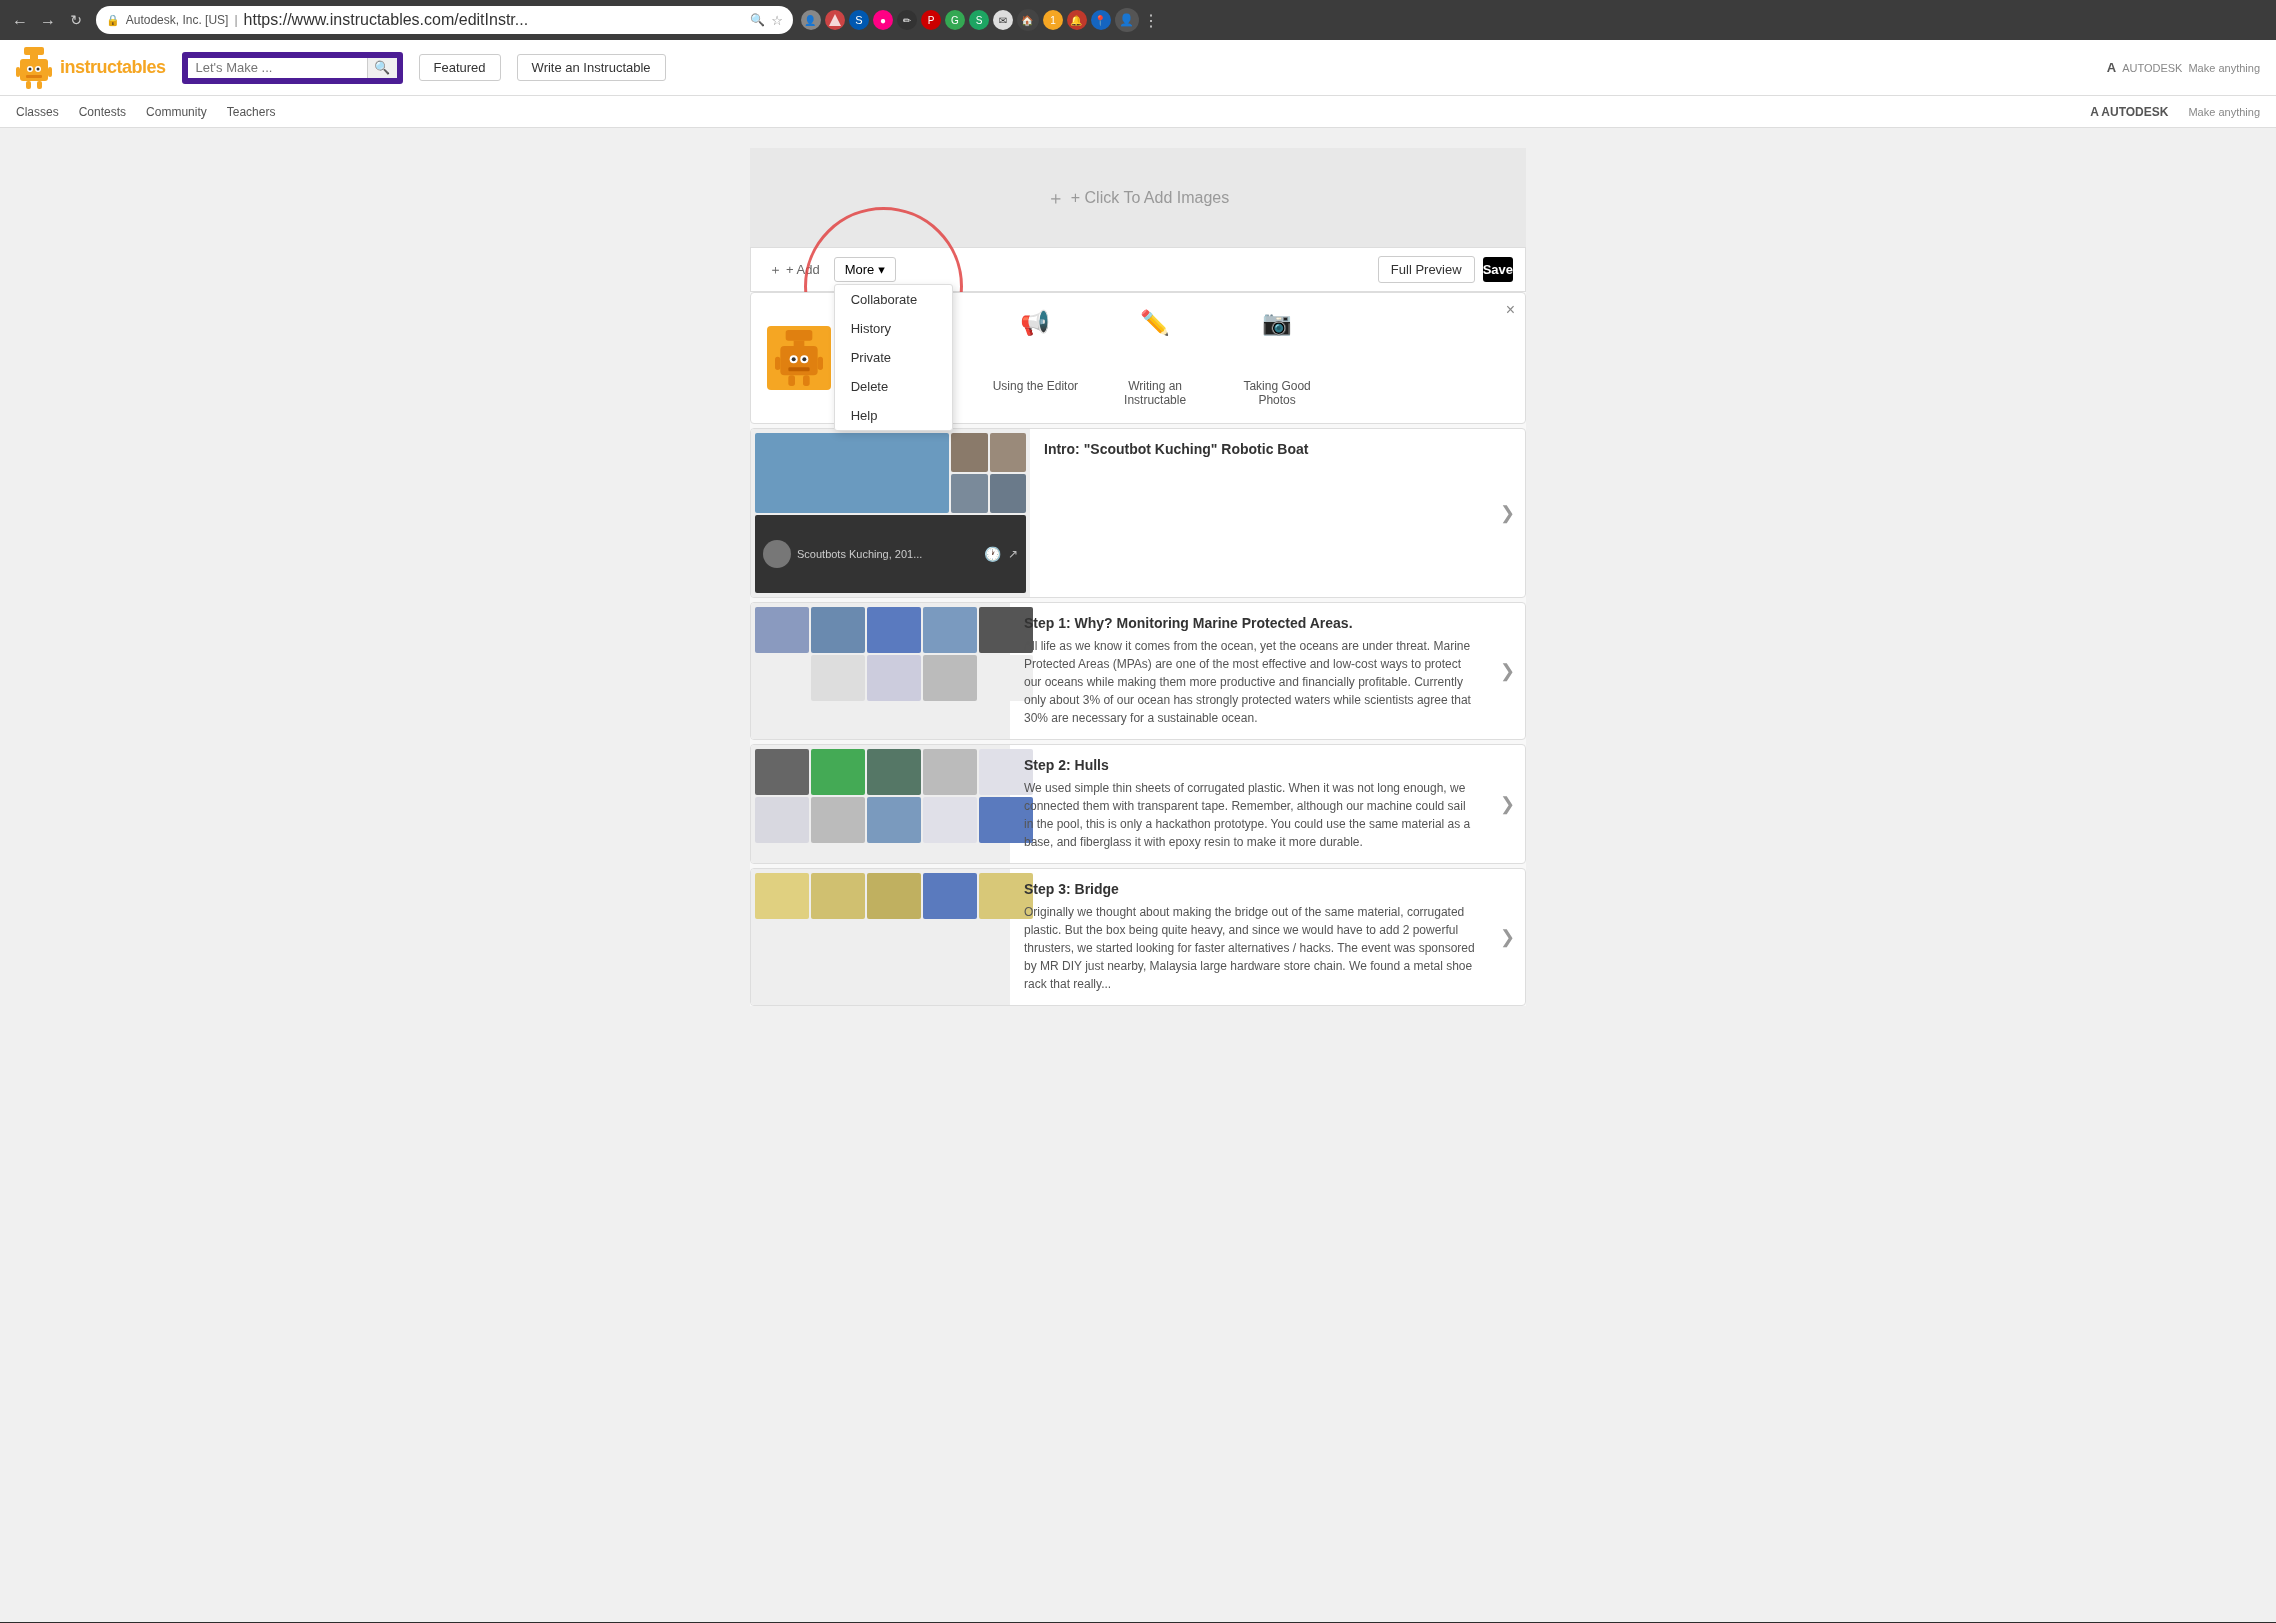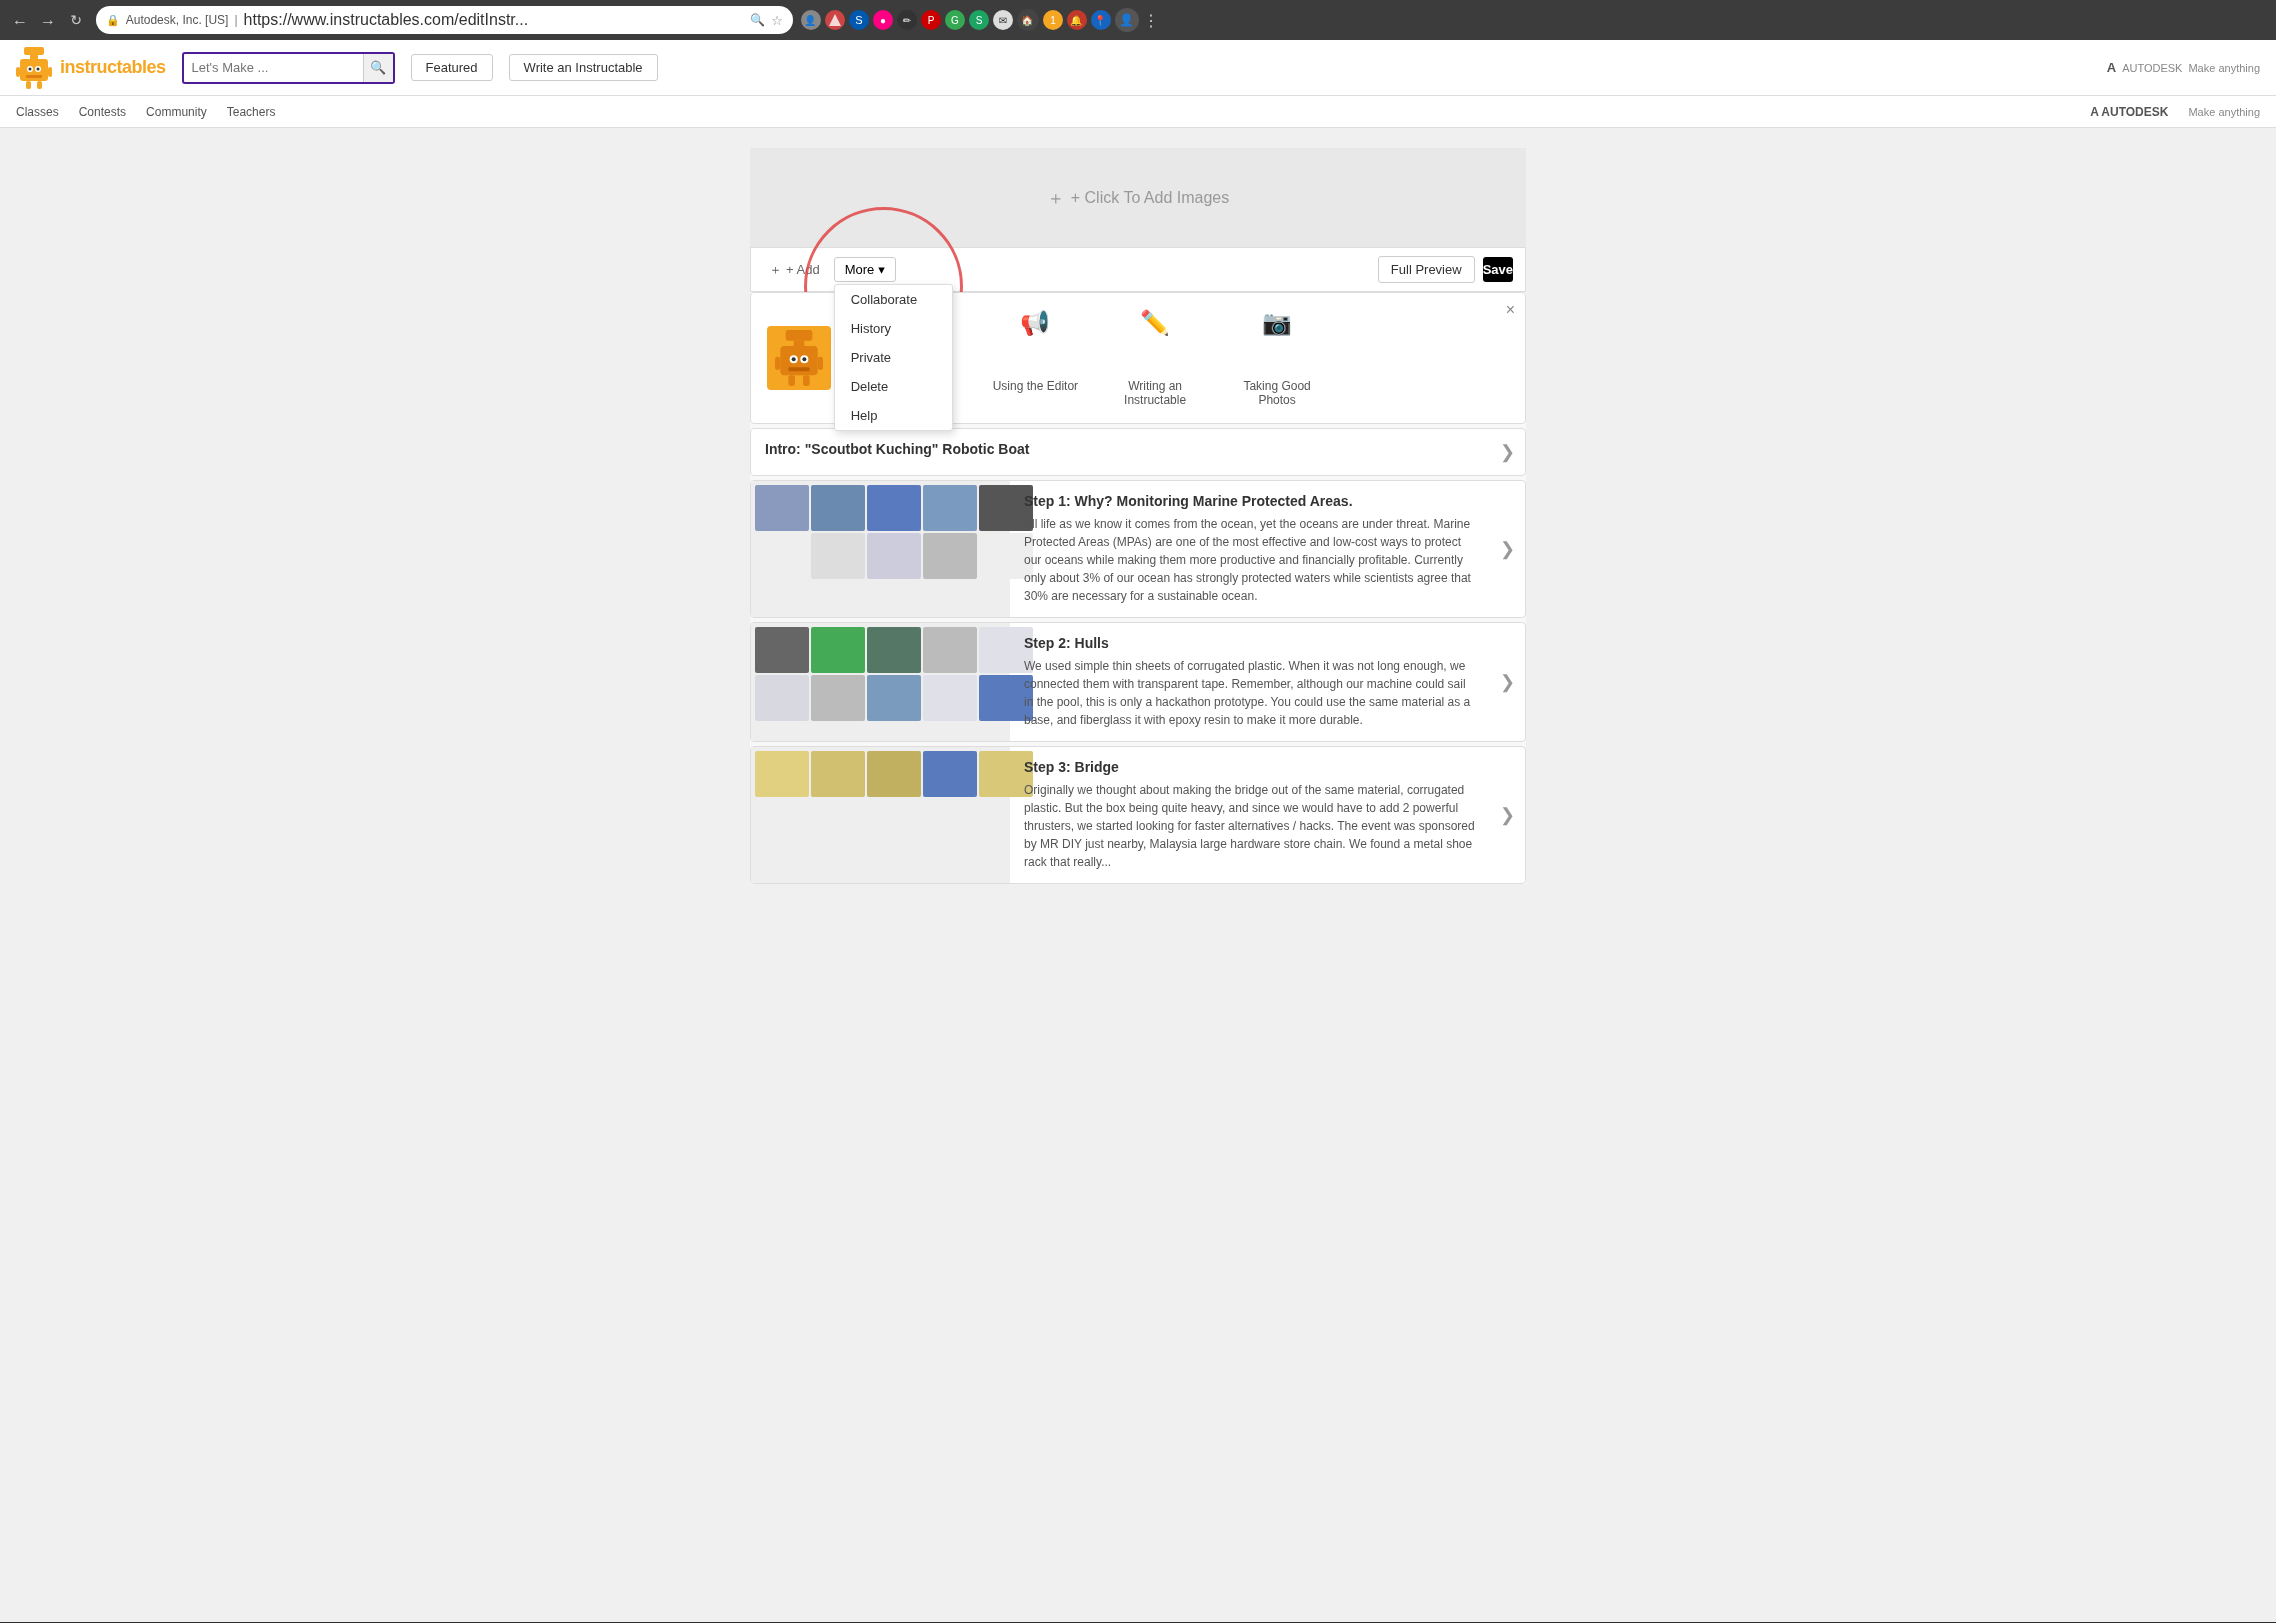--- a/index.html
+++ b/index.html
@@ -74,21 +74,21 @@
     }
     .site-logo { display: flex; align-items: center; gap: 8px; }
     .logo-robot {
       width: 36px;
       height: 42px;
     }
     .logo-text { font-size: 18px; font-weight: bold; color: #f5a623; letter-spacing: -0.5px; }
     .search-bar {
       display: flex;
       align-items: center;
-      border: 2px solid #4c1d95;
+      border: 6px solid #4c1d95;
       border-radius: 3px;
       height: 32px;
       overflow: hidden;
     }
     .search-input {
       border: none;
       outline: none;
       padding: 0 8px;
       font-size: 13px;
       width: 179px;
@@ -564,20 +564,37 @@
           <span class="step-label">Writing an Instructable</span>
         </div>
         <div class="panel-step">
           <span class="step-icon orange">📷</span>
           <span class="step-label">Taking Good Photos</span>
         </div>
       </div>
     </div>
 
     <div class="step-section">
+      <div style="display:flex; flex-direction:column; padding:4px; background:#eee; width:279px; flex-shrink:0; gap:2px;">
+        <div style="display:flex; gap:2px; height:80px;">
+          <div style="flex:1; background:#6a9abf; border-radius:2px;"></div>
+          <div style="display:grid; grid-template-columns:1fr 1fr; gap:2px; width:75px;">
+            <div style="background:#8a7a6a; border-radius:2px;"></div>
+            <div style="background:#9a8a7a; border-radius:2px;"></div>
+            <div style="background:#7a8a9a; border-radius:2px;"></div>
+            <div style="background:#6a7a8a; border-radius:2px;"></div>
+          </div>
+        </div>
+        <div style="background:#333; height:78px; border-radius:2px; display:flex; align-items:center; gap:6px; padding:0 8px;">
+          <div style="width:28px; height:28px; border-radius:50%; background:#777; flex-shrink:0;"></div>
+          <span style="color:#ccc; font-size:11px;">Scoutbots Kuching, 201...</span>
+          <span style="color:#bbb; font-size:14px; margin-left:auto;">🕐</span>
+          <span style="color:#bbb; font-size:12px;">↗</span>
+        </div>
+      </div>
       <div class="step-content">
         <div class="step-title">Intro: "Scoutbot Kuching" Robotic Boat</div>
       </div>
       <div class="step-arrow">❯</div>
     </div>
 
     <div class="step-section">
       <div class="imgs-2row">
         <div class="imgs-row">
           <div class="img-cell c1"></div>

